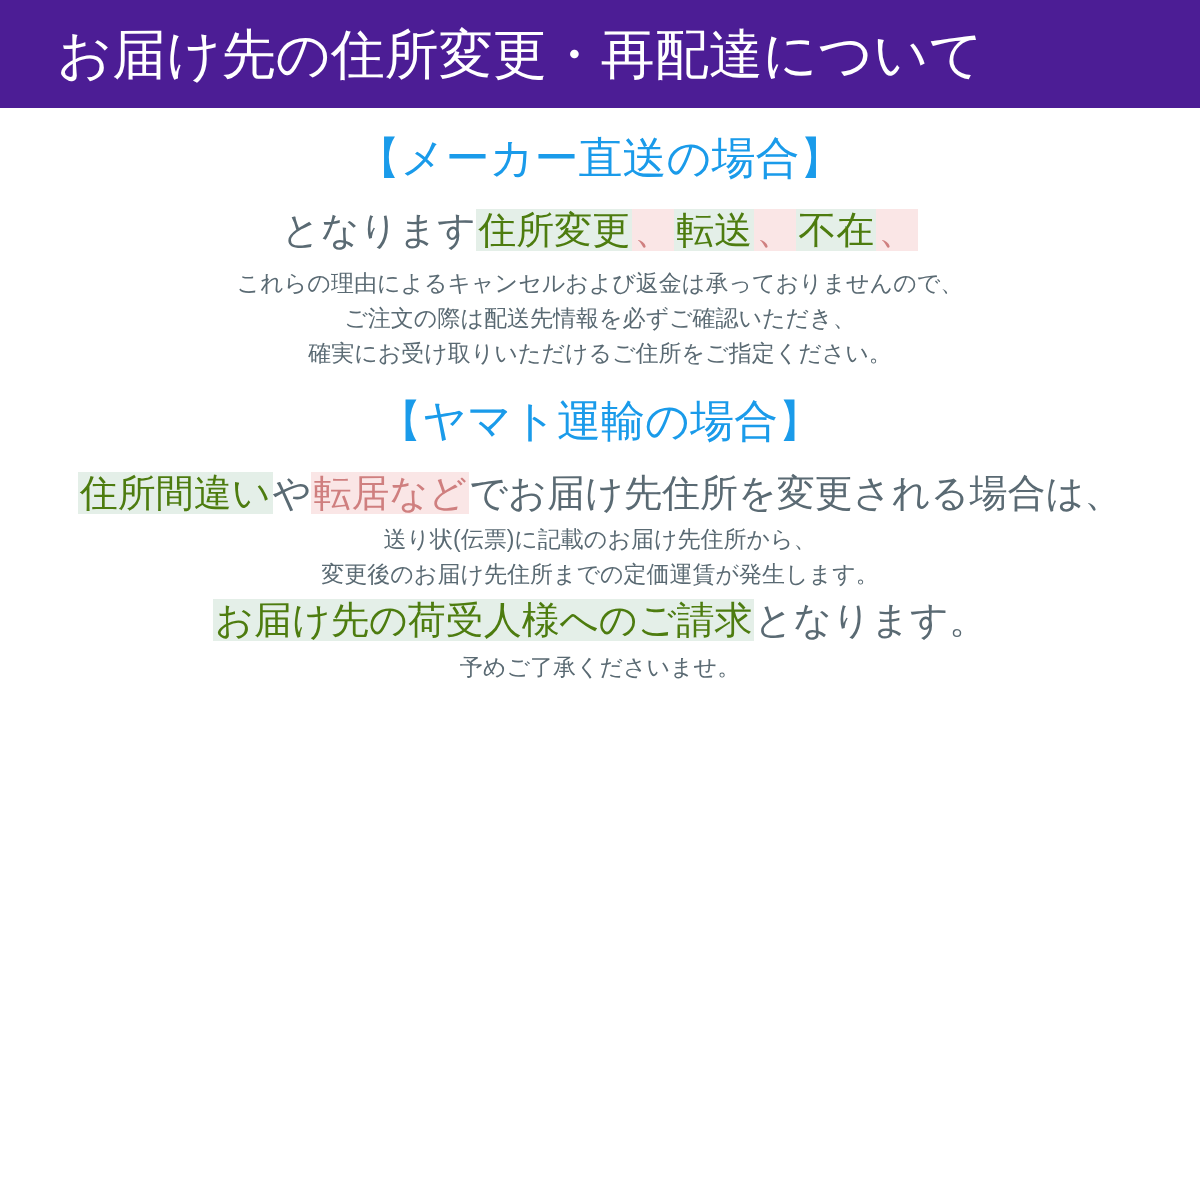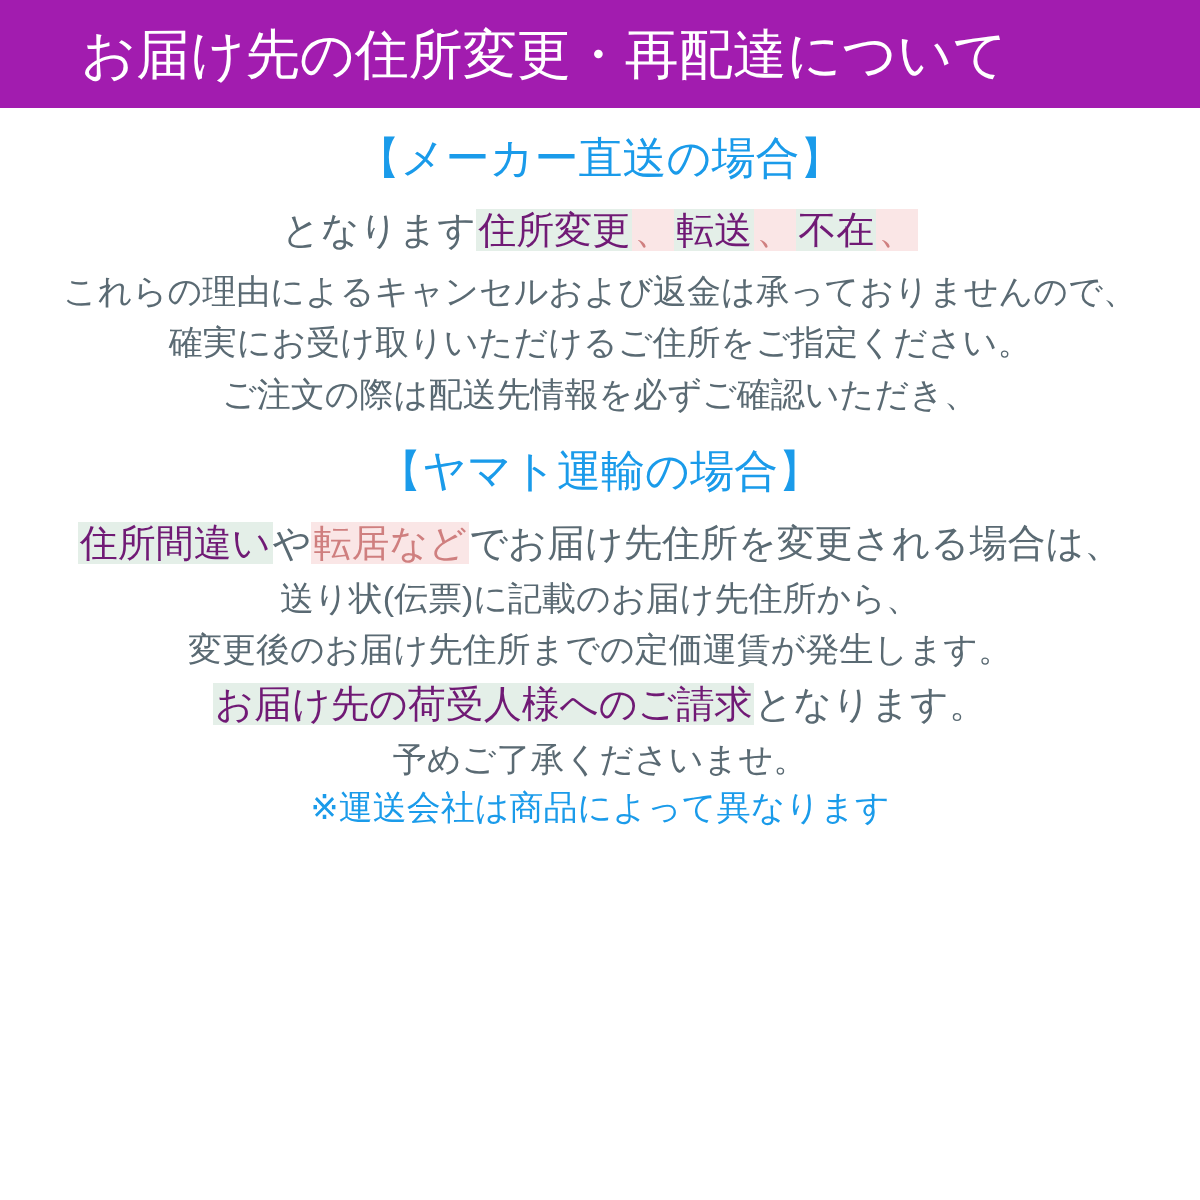--- a/index.html
+++ b/index.html
@@ -13,26 +13,26 @@
     font-family: "Liberation Sans", "DejaVu Sans", sans-serif;
     overflow: hidden;
   }
   .page {
     position: relative;
     width: 1200px;
     height: 1200px;
     box-sizing: border-box;
   }
   .banner {
-    background: #a21caf;
+    background: #4c1d95;
     color: #ffffff;
     height: 108px;
     display: flex;
     align-items: center;
-    padding-left: 81px;
+    padding-left: 57px;
     box-sizing: border-box;
   }
   .banner-title {
     font-size: 54px;
     line-height: 1.05;
     font-weight: 400;
     letter-spacing: 0px;
     white-space: nowrap;
   }
   .body-area {
@@ -48,25 +48,25 @@
     margin-bottom: 22px;
     white-space: nowrap;
   }
   .line {
     font-size: 38px;
     line-height: 1.52;
     color: #5a6a73;
     white-space: nowrap;
   }
   .line.small {
-    font-size: 34px;
+    font-size: 23px;
   }
   .hl-green {
     background: #e4efe8;
-    color: #701a75;
+    color: #4d7c0f;
     padding: 0 2px;
   }
   .hl-pink {
     background: #fae6e6;
     color: #cf7f7f;
     padding: 0 2px;
   }
   .note {
     color: #1a9bea;
     font-size: 34px;
@@ -93,24 +93,24 @@
         <span>となります</span><span class="hl-green">住所変更</span><span class="hl-pink">、</span><span class="hl-green">転送</span><span class="hl-pink">、</span><span class="hl-green">不在</span><span class="hl-pink">、</span>
       </div>
 
 
       <div class="spacer-sm"></div>
 
       <div class="line small">
         <span>これらの理由によるキャンセルおよび返金は承っておりませんので、</span>
       </div>
       <div class="line small">
-        <span>確実にお受け取りいただけるご住所をご指定ください。</span>
+        <span>ご注文の際は配送先情報を必ずご確認いただき、</span>
       </div>
       <div class="line small">
-        <span>ご注文の際は配送先情報を必ずご確認いただき、</span>
+        <span>確実にお受け取りいただけるご住所をご指定ください。</span>
       </div>
     </div>
 
     <div>
       <div class="section-heading">【ヤマト運輸の場合】</div>
 
       <div class="line">
         <span class="hl-green">住所間違い</span><span>や</span><span class="hl-pink">転居など</span><span>でお届け先住所を変更される場合は、</span>
       </div>
 
@@ -125,16 +125,15 @@
 
       <div class="line">
         <span class="hl-green">お届け先の荷受人様へのご請求</span><span>となります。</span>
       </div>
 
       <div class="line small">
         <span>予めご了承くださいませ。</span>
       </div>
     </div>
 
-    <div class="note">※運送会社は商品によって異なります</div>
 
   </div>
 </div>
 
 </body></html>

